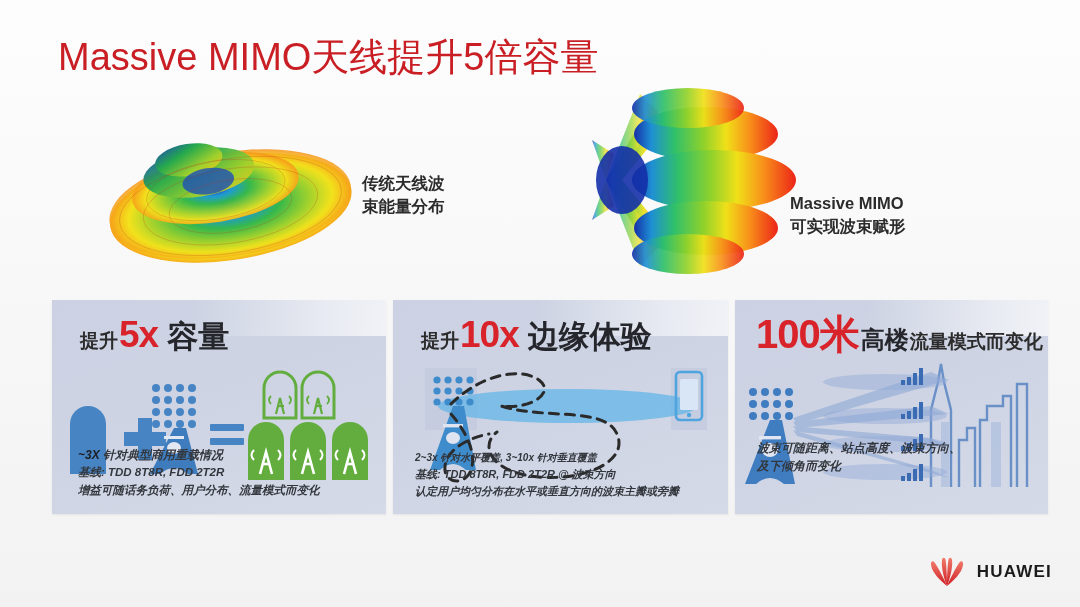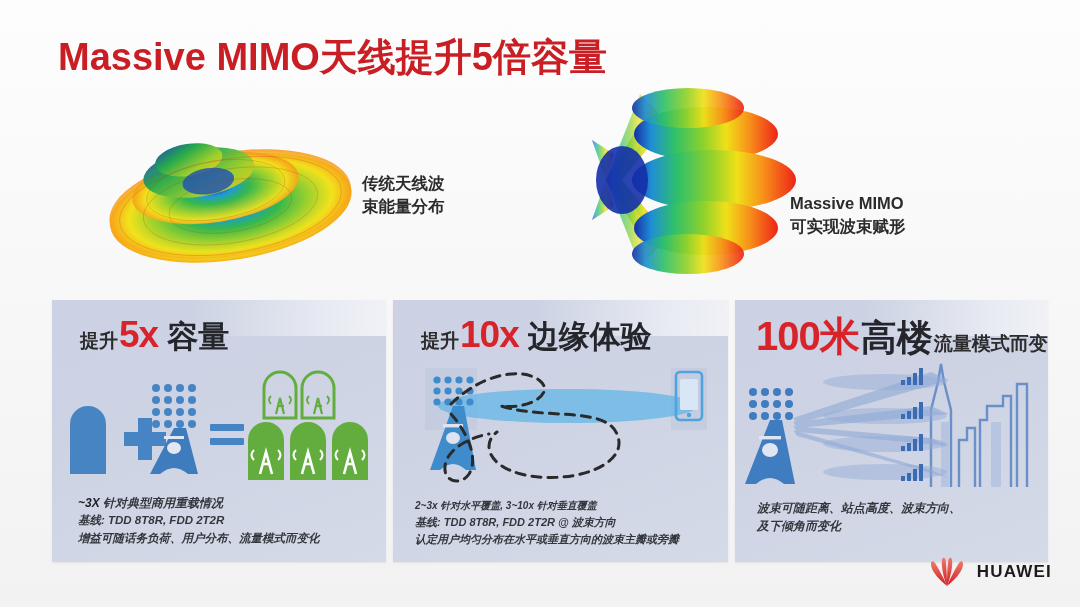--- a/index.html
+++ b/index.html
@@ -8,39 +8,39 @@
     background:#fbfbfb;
     font-family:"Liberation Sans","DejaVu Sans",sans-serif;
     position:relative;
   }
   .slide{position:absolute;inset:0;background:
     linear-gradient(180deg,#fdfdfd 0%,#f7f7f8 55%,#f2f2f3 100%);}
 
   
   .title{
     position:absolute;left:58px;top:32px;
-    font-size:38px;font-weight:bold;color:#c81e24;
+    font-size:38px;font-weight:normal;color:#c81e24;
     letter-spacing:0px;white-space:nowrap;
   }
 
   
   .fig{position:absolute;}
   .fig-left{left:100px;top:108px;width:260px;height:170px;}
   .fig-right{left:588px;top:82px;width:210px;height:195px;}
 
   .caption{
     position:absolute;font-size:16.5px;font-weight:bold;color:#2b2b2b;
     line-height:1.38;white-space:pre-line;
   }
   .cap-left{left:362px;top:172px;}
   .cap-right{left:790px;top:172px;margin-top:20px;}
 
   
   .panel{
-    position:absolute;top:300px;height:262px;
+    position:absolute;top:300px;height:214px;
     background:linear-gradient(160deg,#ccd2e3 0%,#cdd3e3 40%,#d5dae8 100%);
     box-shadow:0 1px 2px rgba(0,0,0,.07);
     overflow:hidden;
   }
   .panel.p1{left:52px;width:334px;}
   .panel.p2{left:393px;width:335px;}
   .panel.p3{left:735px;width:313px;}
 
   .panel .sheen{
     position:absolute;right:0;top:0;width:58%;height:36px;
@@ -48,33 +48,33 @@
   }
 
   .phead{position:absolute;left:28px;top:16px;white-space:nowrap;
     display:flex;align-items:baseline;color:#2c2c2c;}
   .phead .sm{font-size:19px;font-weight:bold;}
   .phead .big-red{font-size:37px;font-weight:bold;color:#d9232a;
     line-height:1;margin:0 2px 0 1px;letter-spacing:-1px;}
   .phead .big-dark{font-size:31px;font-weight:bold;color:#24262b;margin-left:7px;}
   .p3 .phead{left:20px;top:14px;}
   .p3 .phead .big-red{font-size:40px;}
-  .p3 .phead .big-dark{font-size:36px;margin-left:0px;}
+  .p3 .phead .big-dark{font-size:24px;margin-left:0px;}
   .p3 .phead .sm3{font-size:19px;font-weight:bold;color:#2c2c2c;margin-left:1px;}
 
   .pfoot{
     position:absolute;left:26px;bottom:14px;right:10px;
     font-style:italic;font-weight:bold;
     font-size:11.5px;line-height:1.55;color:#33373d;
   }
   .pfoot .l1{font-size:12px;}
   .pfoot .l1 .lead{font-size:12px;color:#1d2024;}
   .p2 .pfoot{left:22px;font-size:11px;}
   .p2 .pfoot .l1{font-size:10px;}
-  .p3 .pfoot{left:22px;bottom:26px;font-size:12px;}
+  .p3 .pfoot{left:22px;bottom:38px;font-size:12px;}
 
   .art{position:absolute;left:0;right:0;top:62px;height:125px;}
 
   
   .logo{position:absolute;right:28px;bottom:20px;display:flex;align-items:center;gap:13px;}
   .logo .word{font-size:17px;font-weight:bold;color:#1b1b1b;letter-spacing:1.2px;}
   svg{display:block;overflow:visible;}
 </style>
 </head>
 <body>

